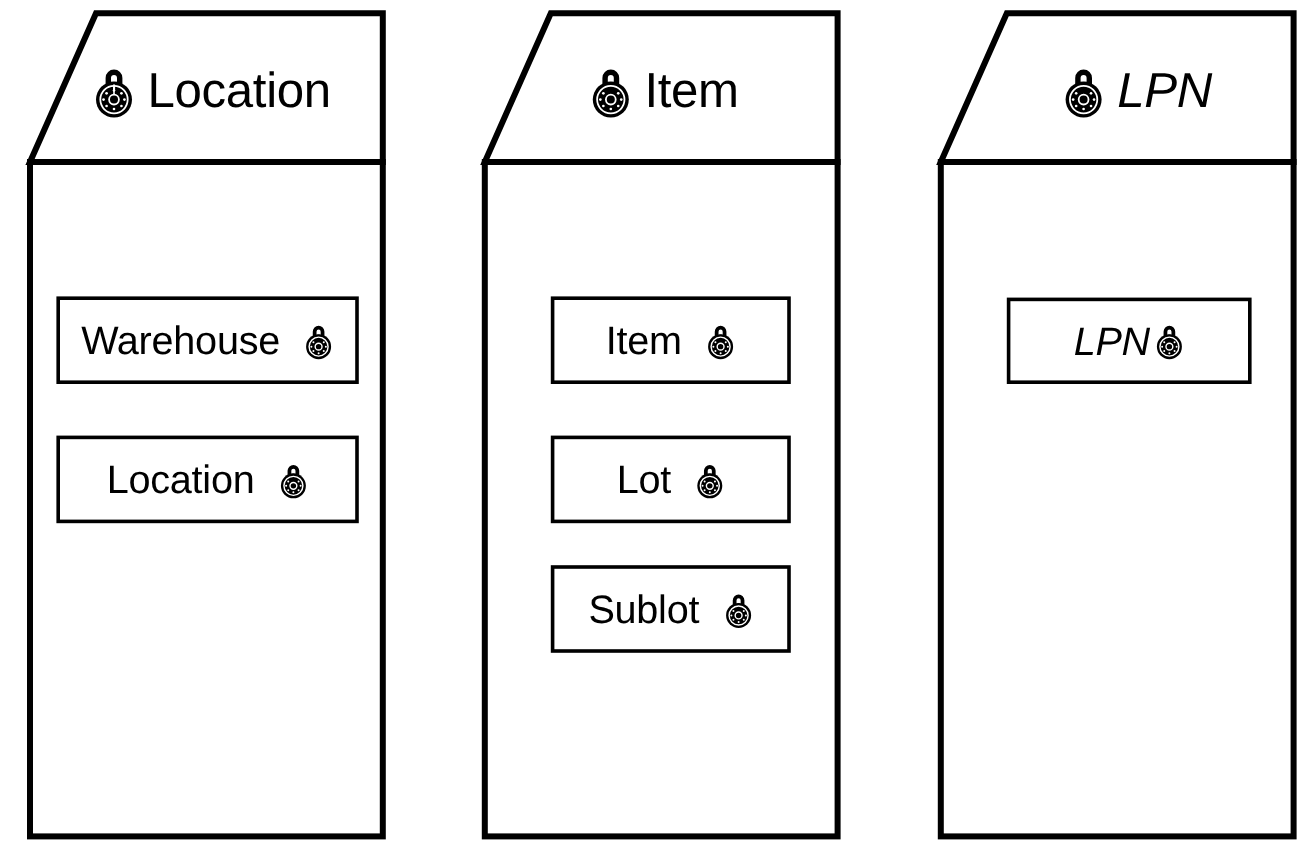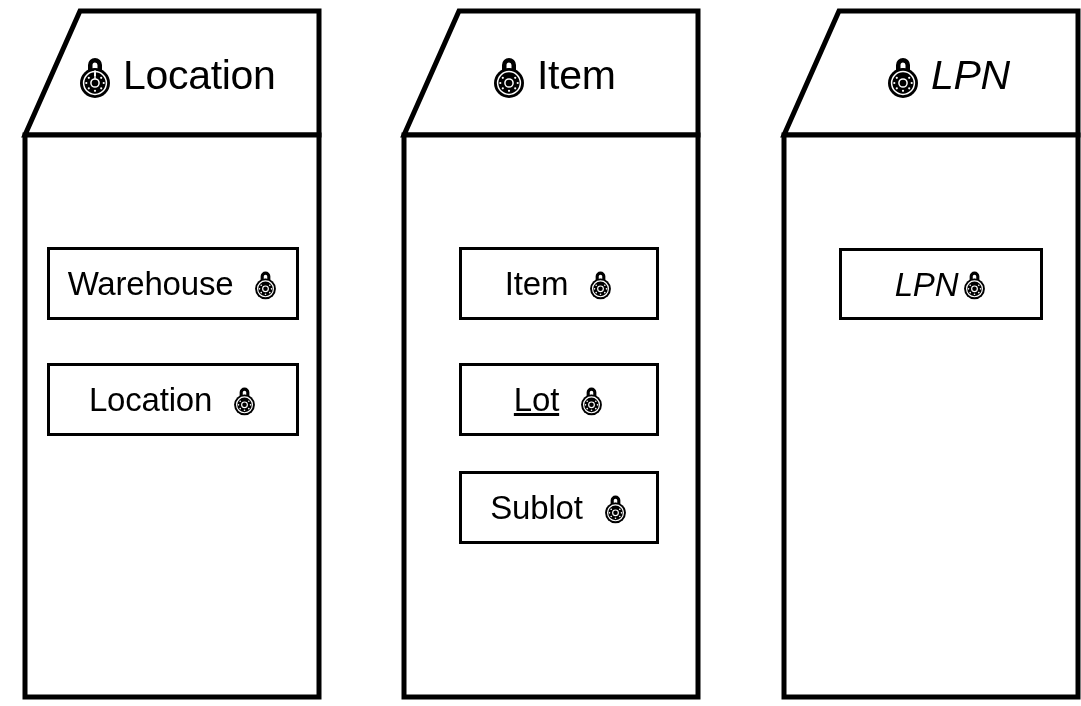--- a/index.html
+++ b/index.html
@@ -201,21 +201,21 @@
             <circle cx="9.3" cy="30" r="1.2"></circle>
             <circle cx="11.8" cy="24.8" r="1.2"></circle>
             <circle cx="24.2" cy="35.3" r="1.2"></circle>
             <circle cx="26.7" cy="30" r="1.2"></circle>
             <circle cx="24.2" cy="24.8" r="1.2"></circle>
           </g>
         </svg>
       </span>
     </div>
 
-    <div class="entity-box" style="left:58px; top:355px; width:200px; height:73px;text-decoration:underline;">
+    <div class="entity-box" style="left:58px; top:355px; width:200px; height:73px;">
       <span class="entity-label">Lot</span>
       <span class="lock-icon">
         <svg width="25" height="32" viewBox="0 0 36 46">
           <path d="M11 19 L11 12 A7 7 0 0 1 25 12 L25 19 L20.5 19 L20.5 12 A2.5 2.5 0 0 0 15.5 12 L15.5 19 Z" fill="#000000"></path>
           <circle cx="18" cy="30" r="15" fill="#000000"></circle>
           <rect x="16.4" y="15.6" width="3.2" height="6.5" fill="#000000"></rect>
           <circle cx="18" cy="30" r="11.4" fill="none" stroke="#ffffff" stroke-width="1.7"></circle>
           <circle cx="18" cy="30" r="4.1" fill="none" stroke="#ffffff" stroke-width="1.7"></circle>
           <g fill="#ffffff">
             <circle cx="18" cy="37.8" r="1.2"></circle>

